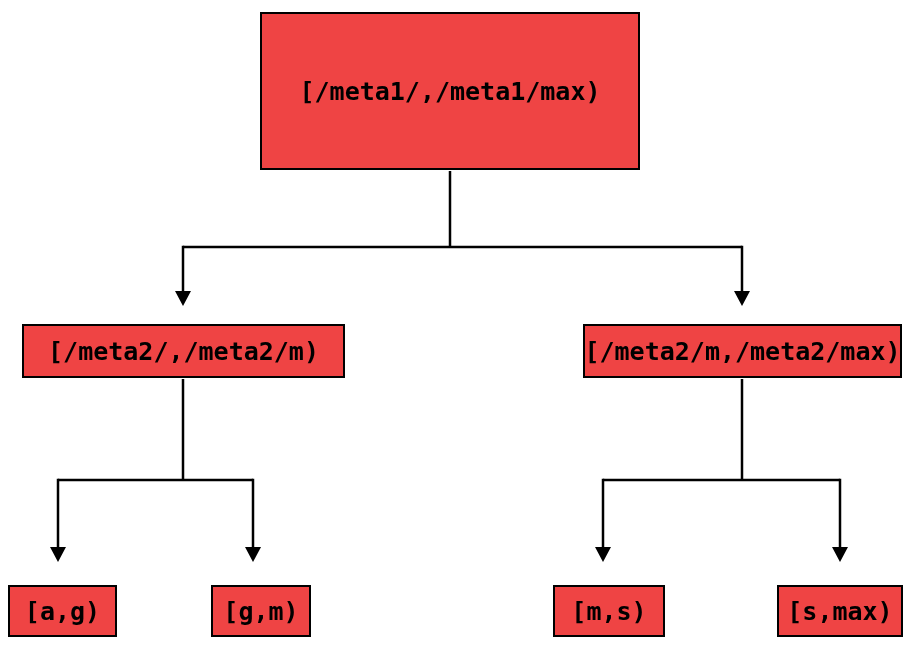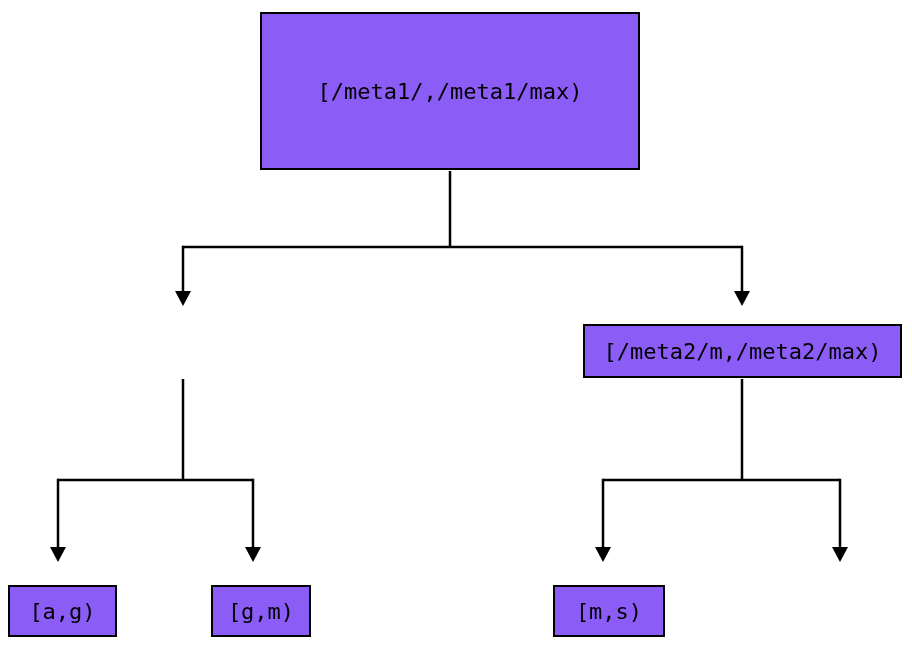--- a/index.html
+++ b/index.html
@@ -20,28 +20,28 @@
     left: 0;
     top: 0;
     width: 912px;
     height: 652px;
     pointer-events: none;
   }
   .node {
     position: absolute;
     box-sizing: border-box;
     border: 2.5px solid #000000;
-    background: #8b5cf6;
+    background: #ef4444;
     color: #000000;
     display: flex;
     align-items: center;
     justify-content: center;
     white-space: nowrap;
-    font-weight: normal;
-    font-size: 22px;
+    font-weight: bold;
+    font-size: 25px;
     letter-spacing: 0;
   }
   #node-root   { left: 260px; top: 12px;  width: 380px; height: 158px; }
   #node-l2a    { left: 22px;  top: 324px; width: 323px; height: 54px;  }
   #node-l2b    { left: 583px; top: 324px; width: 319px; height: 54px;  }
   #node-leaf-a { left: 8px;   top: 585px; width: 109px; height: 52px;  }
   #node-leaf-b { left: 203px; top: 585px; width: 100px; height: 52px; margin-left: 8px;  }
   #node-leaf-c { left: 553px; top: 585px; width: 112px; height: 52px;  }
   #node-leaf-d { left: 777px; top: 585px; width: 126px; height: 52px;  }
 </style>
@@ -73,23 +73,25 @@
       <polygon points="734,291 750,291 742,306"></polygon>
       <polygon points="50,547 66,547 58,562"></polygon>
       <polygon points="245,547 261,547 253,562"></polygon>
       <polygon points="595,547 611,547 603,562"></polygon>
       <polygon points="832,547 848,547 840,562"></polygon>
     </g>
   </svg>
 
   <div class="node" id="node-root">[/meta1/,/meta1/max)</div>
 
+  <div class="node" id="node-l2a">[/meta2/,/meta2/m)</div>
 
   <div class="node" id="node-l2b">[/meta2/m,/meta2/max)</div>
 
   <div class="node" id="node-leaf-a">[a,g)</div>
 
   <div class="node" id="node-leaf-b">[g,m)</div>
 
   <div class="node" id="node-leaf-c">[m,s)</div>
 
+  <div class="node" id="node-leaf-d">[s,max)</div>
 
 </div>
 
 </body></html>

